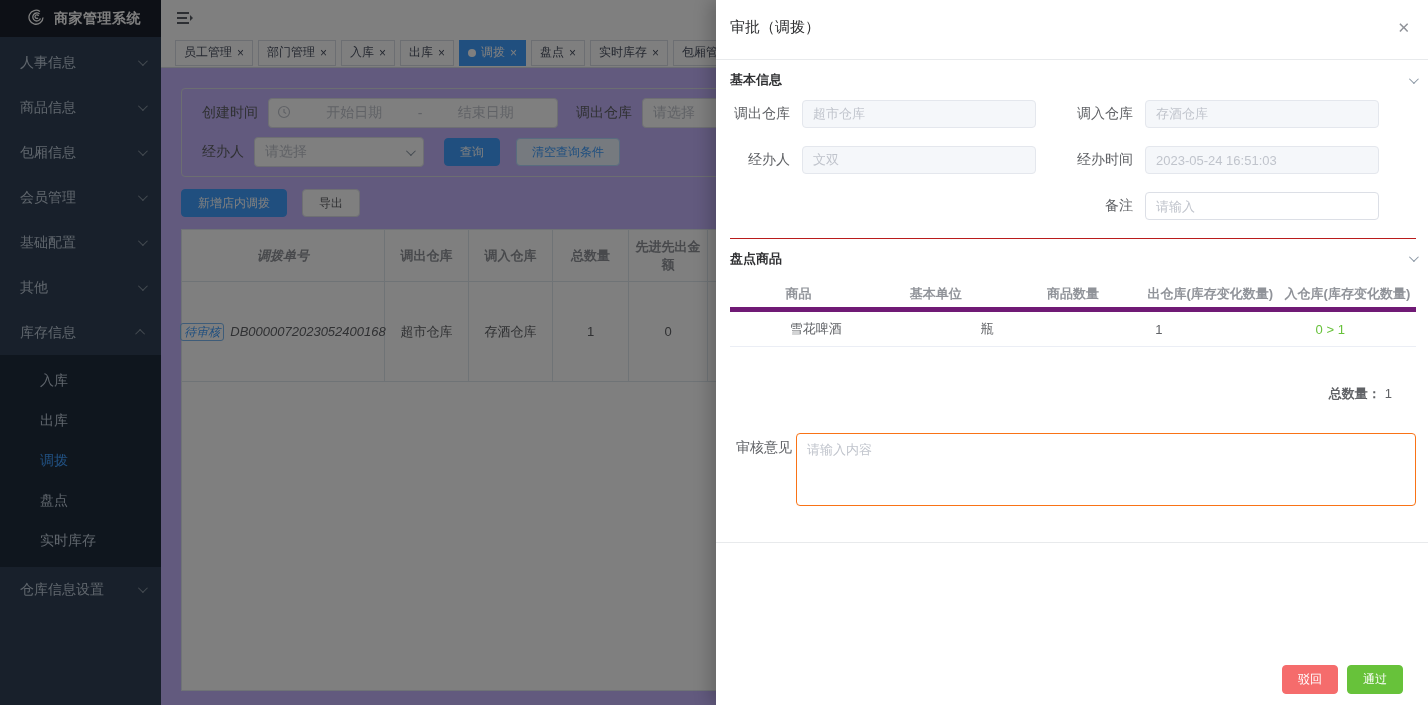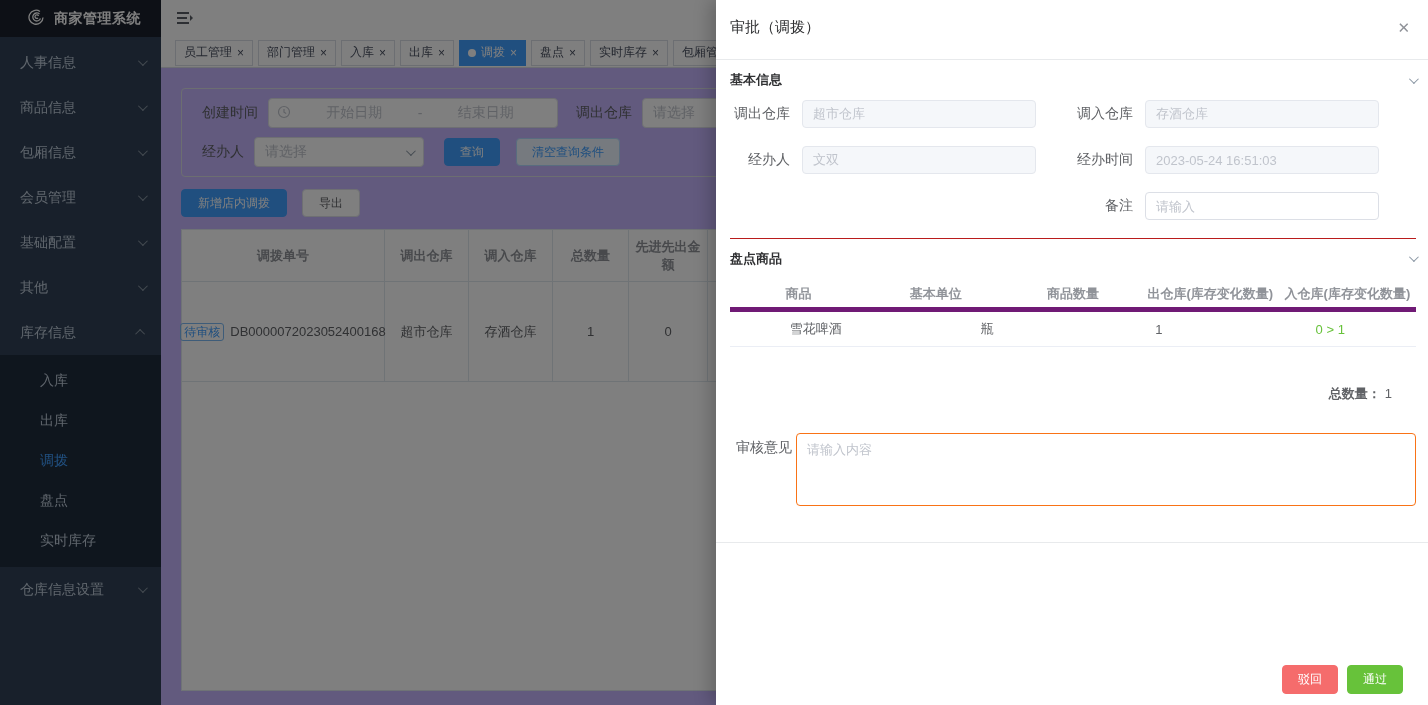--- a/index.html
+++ b/index.html
@@ -50,21 +50,21 @@
   .btn-default { background:#fff; border-color:#dcdfe6; color:#606266; }
   .action-row { margin-top:12px; display:flex; gap:15px; }
   .btn-lg { height:28px; padding:0 16px;text-align:right; }
 
   .data-table { margin-top:12px; background:#fff; border:1px solid #dfe6ec; height:462px; display:flex; flex-direction:column; }
   .t-head { display:flex; height:52px; border-bottom:1px solid #dfe6ec; }
   .t-row { display:flex; height:100px; border-bottom:1px solid #dfe6ec; }
   .t-cell { border-right:1px solid #dfe6ec; display:flex; align-items:center; justify-content:center; text-align:center; font-size:13px; padding:0 6px; }
   .t-head .t-cell { color:#909399; font-weight:bold; }
   .t-row .t-cell { color:#606266; }
-  .c0 { width:203px; } .c1 { width:84px; } .c2 { width:84px; } .c3 { width:76px; } .c4 { width:79px; } .c5 { flex:1; border-right:none; }
+  .c0 { width:203px;font-style:italic; } .c1 { width:84px; } .c2 { width:84px; } .c3 { width:76px; } .c4 { width:79px; } .c5 { flex:1; border-right:none; }
   .badge { border:1px solid #7cb9f2; color:#409eff; font-size:12px; border-radius:3px; padding:0 3px; line-height:16px; margin-right:6px; white-space:nowrap; }
 
   
   .overlay { position:absolute; inset:0; background:rgba(0,0,0,0.5); z-index:5; }
   .drawer { position:absolute; right:0; top:0; width:712px; height:705px; background:#fff; z-index:10; box-shadow:-6px 0 16px rgba(0,0,0,.2); }
   .drawer-header { height:60px; border-bottom:1px solid #e8eaec; display:flex; align-items:flex-start; justify-content:space-between; padding:18px 14px 0 14px; }
   .drawer-title { font-size:15px; color:#303133; }
   .drawer-close { color:#909399; font-size:15px; cursor:pointer; line-height:1; padding:2px 4px; }
   .drawer-body { padding:0 12px 0 14px; }
   .section-bar { height:40px; display:flex; align-items:center; justify-content:space-between; }

